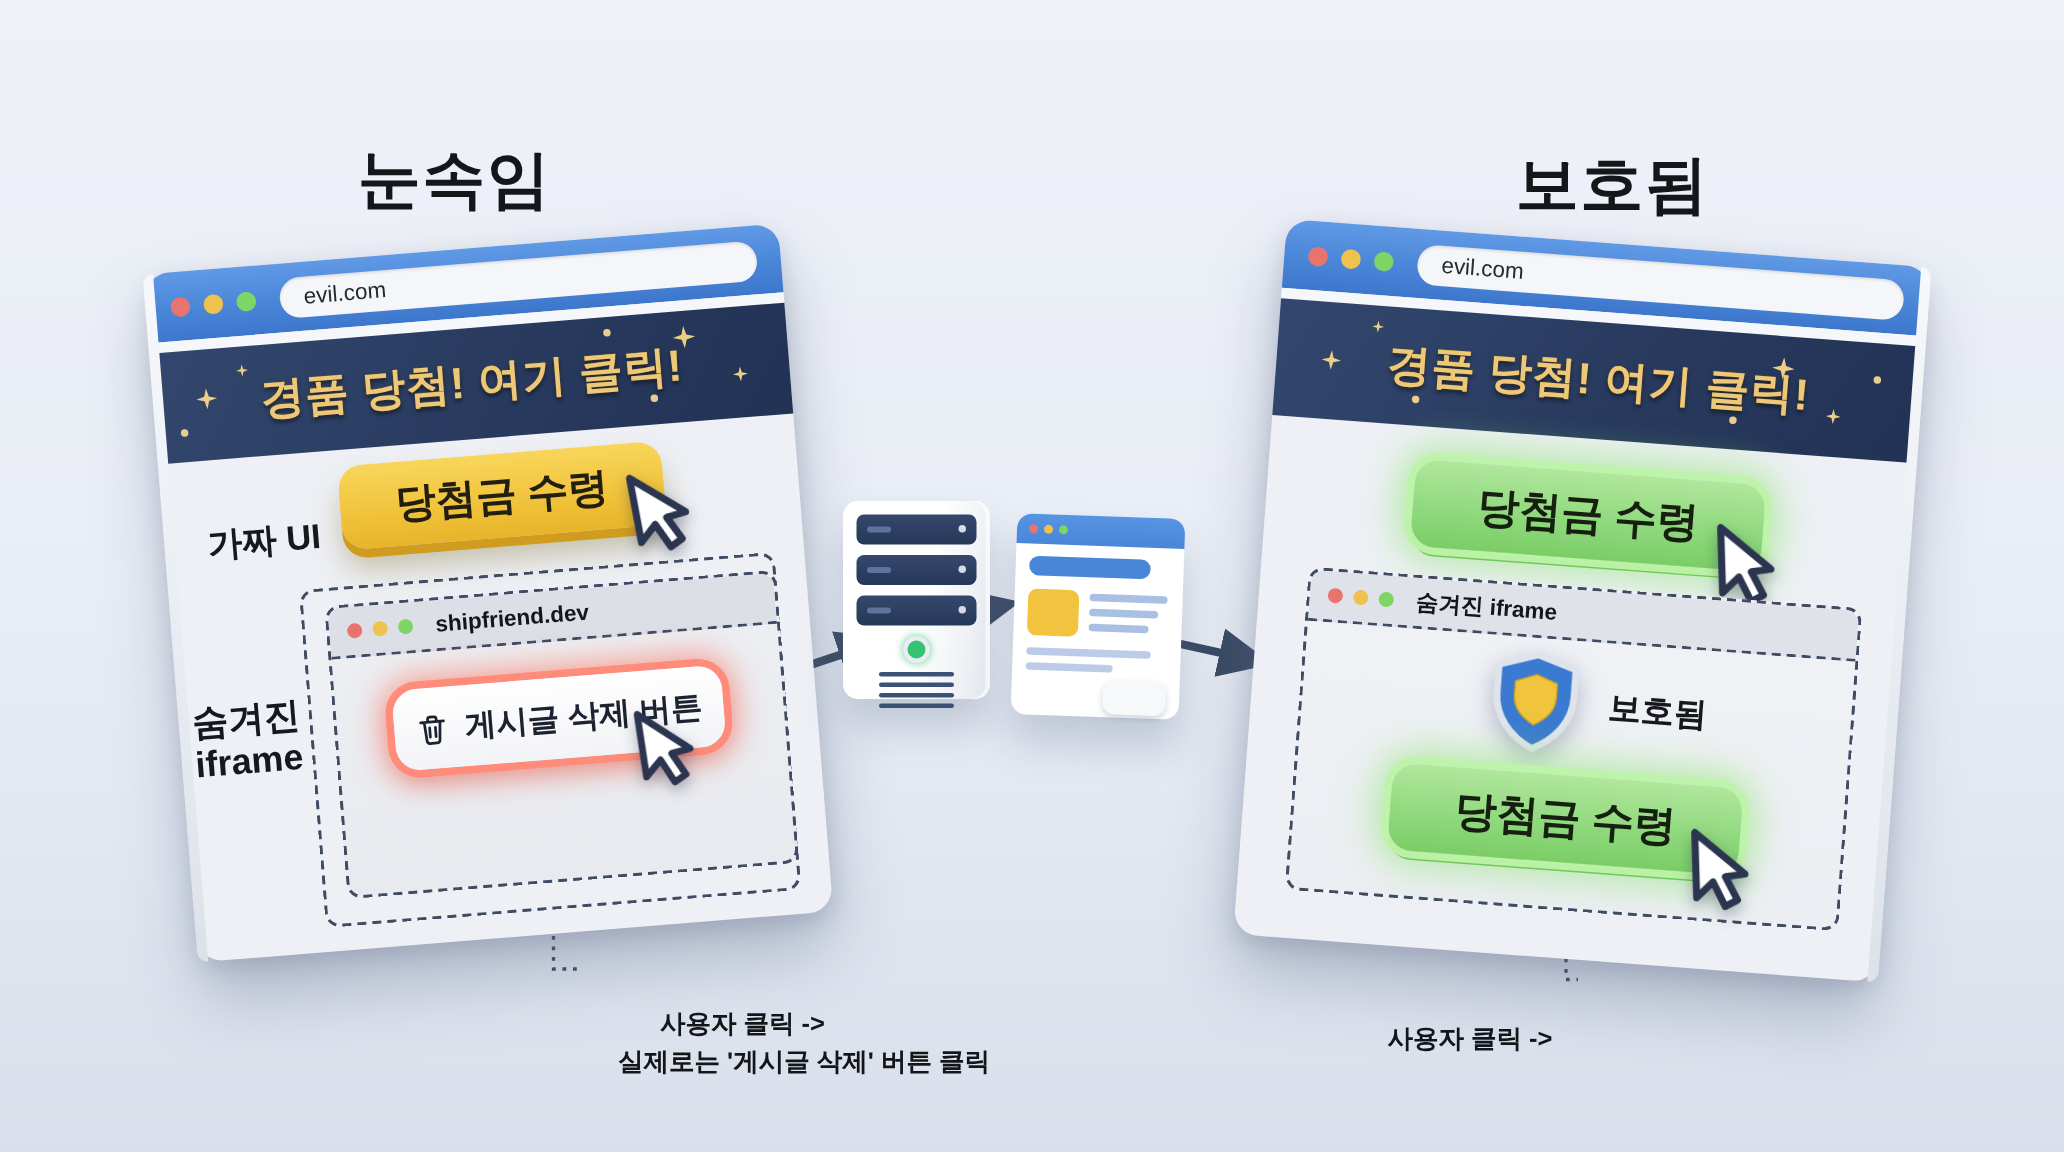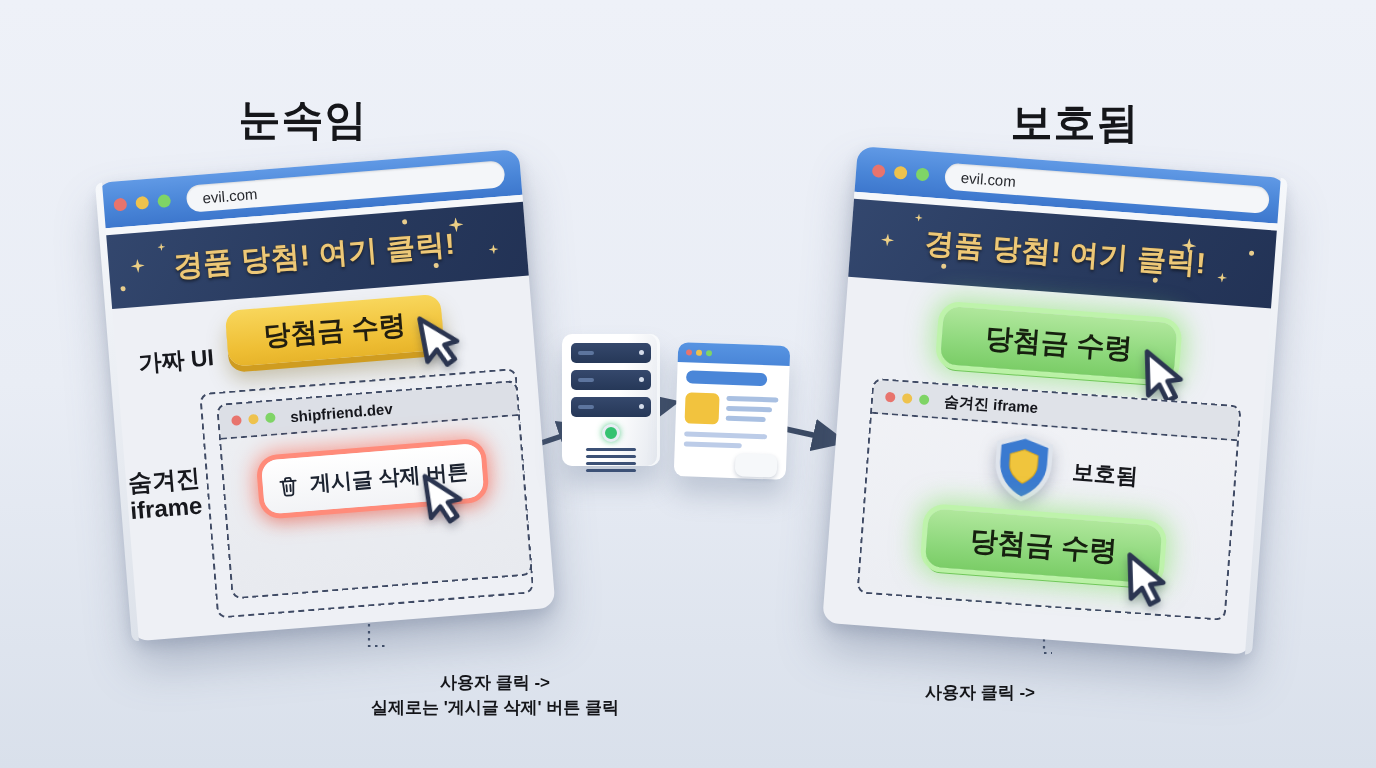--- a/index.html
+++ b/index.html
@@ -142,21 +142,21 @@
     </div>
 
     <div class="side-label" style="left:8px;top:288px;font-size:24px;line-height:1.15;">
       <span style="display:block;">숨겨진</span>
       <span style="display:block;">iframe</span>
     </div>
   </div>
 
   <div class="caption" style="left:330px;top:626px;width:330px;">
     <span style="display:block;">사용자 클릭 -&gt;</span>
-    <span style="display:block;">실제로는 '게시글 삭제' 버튼 클릭</span>
+    <span style="display:block;text-align:right;">실제로는 '게시글 삭제' 버튼 클릭</span>
   </div>
 
   <div class="server">
     <div class="bay"></div>
     <div class="bay"></div>
     <div class="bay"></div>
     <div class="led"></div>
     <div class="vent"></div>
     <div class="vent"></div>
     <div class="vent"></div>

